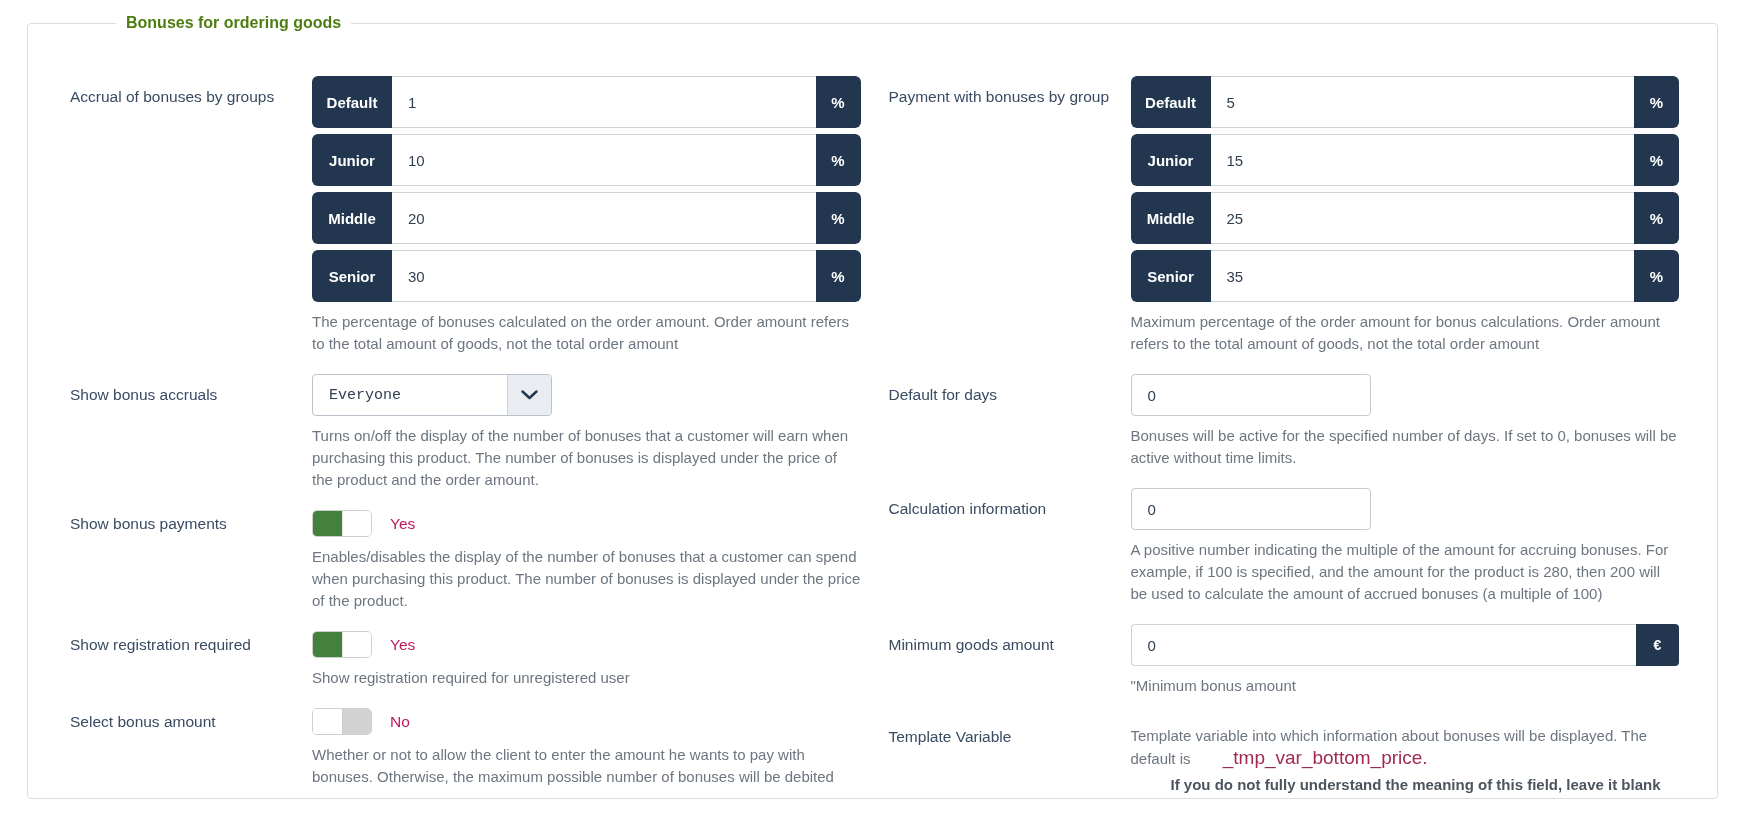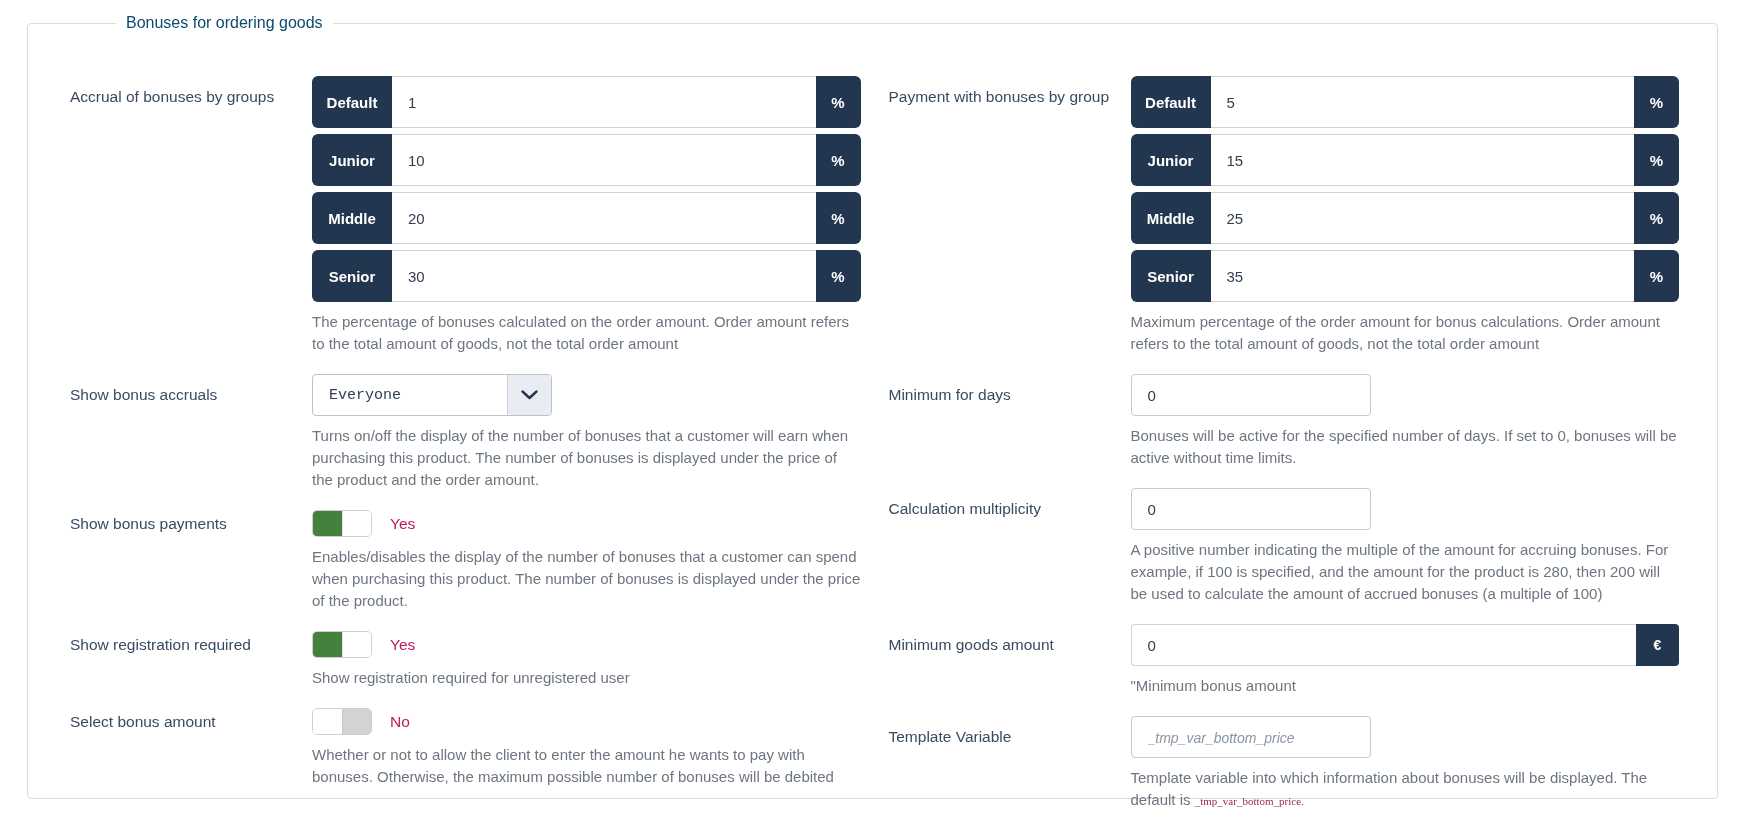--- a/index.html
+++ b/index.html
@@ -1,20 +1,20 @@
 <!DOCTYPE html>
 <html><head>
 <meta charset="utf-8">
 <style>
   * { box-sizing: border-box; margin: 0; padding: 0; }
   html, body { width: 1742px; height: 815px; background: #fff;
     font-family: "Liberation Sans", sans-serif; color: #394b61; }
   .panel { position: absolute; left: 27px; right: 24px; top: 14px; bottom: 16px;
     border: 1px solid #d9dde2; border-radius: 4px; padding: 44px 38px 20px 42px; }
-  .panel > legend { font-size: 16px; font-weight: normal; color: #0c4a6e;
+  .panel > legend { font-size: 16px; font-weight: bold; color: #4d7c0f;
     padding: 0 10px; margin-left: 46px; }
   .columns { display: grid; grid-template-columns: 1fr 1fr; column-gap: 28px; }
   .field { display: grid; grid-template-columns: 242px 1fr; margin-bottom: 19px; }
   .flabel { font-size: 15.5px; color: #394b61; padding-top: 10px; padding-right: 16px; line-height: 21px; }
   .flabel.toggle-align { padding-top: 3px; }
   .help { font-size: 15px; color: #6d7680; line-height: 22px; margin-top: 9px; max-width: 556px; }
   
   .igroup-row { display: flex; height: 52px; margin-bottom: 6px; max-width: 552px; }
   .addon { background: #22374f; color: #fff; display: flex; align-items: center;
     justify-content: center; font-size: 15px; font-weight: 600; flex: 0 0 auto; }
@@ -43,21 +43,21 @@
   .toggle-line { display: flex; align-items: center; }
   .toggle { width: 60px; height: 27px; border-radius: 5px; overflow: hidden;
     display: flex; border: 1px solid #cfcfcf; cursor: pointer; background: #fff; }
   .toggle .half { flex: 1; }
   .toggle.on .half.left { background: #44813c; }
   .toggle.on .half.right { background: #fff; border-left: 1px solid #e2e2e2; }
   .toggle.off .half.left { background: #fff; border-right: 1px solid #c8c8c8; }
   .toggle.off .half.right { background: #d3d3d3; }
   .toggle-state { margin-left: 18px; font-size: 15.5px; color: #be185d; }
   
-  .code { font-family: Liberation Serif, serif; font-size: 11px; color: #a02b52; }
+  .code { font-family: Liberation Sans, sans-serif; font-size: 19px; color: #a02b52; margin-left: 28px; }
   .help-bold { font-size: 15px; font-weight: bold; color: #4c555f; line-height: 22px; margin-top: 4px; padding-left: 40px; }
 </style>
 </head>
 <body>
 
 <fieldset class="panel">
   <legend>Bonuses for ordering goods</legend>
   <div class="columns">
 
     <div>
@@ -171,50 +171,49 @@
           <div class="igroup-row">
             <span class="addon prefix">Senior</span>
             <input type="text" value="35" style="">
             <span class="addon suffix">%</span>
           </div>
           <div class="help">Maximum percentage of the order amount for bonus calculations. Order amount refers to the total amount of goods, not the total order amount</div>
         </div>
       </div>
 
       <div class="field">
-        <div class="flabel">Minimum for days</div>
+        <div class="flabel">Default for days</div>
         <div>
           <input type="text" class="text-input" value="0" style="">
           <div class="help">Bonuses will be active for the specified number of days. If set to 0, bonuses will be active without time limits.</div>
         </div>
       </div>
 
       <div class="field">
-        <div class="flabel">Calculation multiplicity</div>
+        <div class="flabel">Calculation information</div>
         <div>
           <input type="text" class="text-input" value="0" style="">
           <div class="help">A positive number indicating the multiple of the amount for accruing bonuses. For example, if 100 is specified, and the amount for the product is 280, then 200 will be used to calculate the amount of accrued bonuses (a multiple of 100)</div>
         </div>
       </div>
 
       <div class="field">
         <div class="flabel">Minimum goods amount</div>
         <div>
           <div class="suffix-group">
             <input type="text" value="0" style="">
             <span class="addon suffix">€</span>
           </div>
           <div class="help">"Minimum bonus amount</div>
         </div>
       </div>
 
       <div class="field">
         <div class="flabel">Template Variable</div>
         <div>
-          <input type="text" class="text-input" placeholder="_tmp_var_bottom_price" style="">
           <div class="help"><span>Template variable into which information about bonuses will be displayed. The default is </span><span class="code">_tmp_var_bottom_price.</span></div>
           <div class="help-bold">If you do not fully understand the meaning of this field, leave it blank</div>
         </div>
       </div>
 
     </div>
   </div>
 </fieldset>
 
 </body></html>

